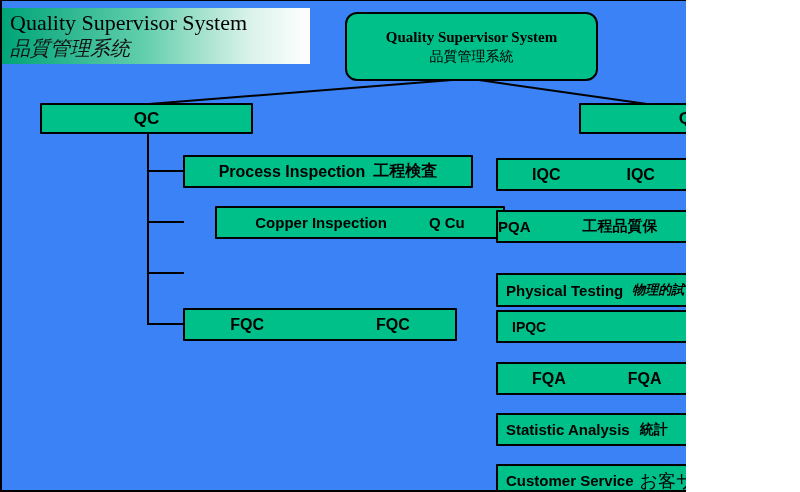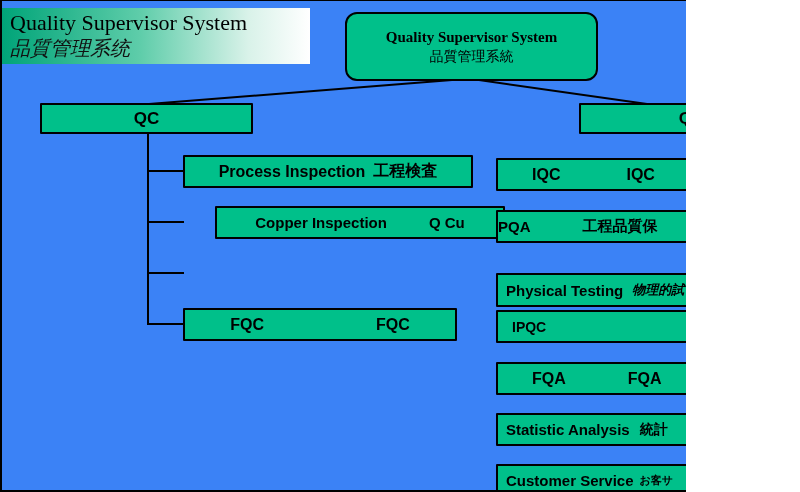--- a/index.html
+++ b/index.html
@@ -44,21 +44,21 @@
   .c-l4{left:181px;top:307px;width:274px;height:33px;font-size:16px;gap:112px;}
   .c-r1{left:494px;top:157px;width:240px;height:33px;font-size:16px;padding-left:34px;gap:66px;}
   .c-r2{left:494px;top:209px;width:240px;height:33px;font-size:15px;gap:52px;}
   .c-r3{left:494px;top:257px;width:240px;height:34px;font-size:15px;padding-left:8px;gap:9px;margin-top:15px;}
   .c-r3 .sec{font-size:13px;font-style:italic;}
   .c-r4{left:494px;top:309px;width:240px;height:33px;font-size:14px;padding-left:14px;}
   .c-r5{left:494px;top:361px;width:240px;height:33px;font-size:16px;padding-left:34px;gap:62px;}
   .c-r6{left:494px;top:412px;width:240px;height:33px;font-size:15px;padding-left:8px;gap:10px;}
   .c-r6 .sec{font-size:14px;}
   .c-r7{left:494px;top:463px;width:240px;height:33px;font-size:15px;padding-left:8px;gap:6px;}
-  .c-r7 .sec{font-size:11px;font-weight:bold;}
+  .c-r7 .sec{font-size:18px;font-weight:normal;}
 </style>
 </head>
 <body>
 
 <div class="slide">
 
   <svg class="connectors" viewBox="0 0 686 492" xmlns="http://www.w3.org/2000/svg">
     <line x1="450" y1="79" x2="147" y2="103" stroke="#000" stroke-width="2"></line>
     <line x1="477" y1="79" x2="645" y2="103" stroke="#000" stroke-width="2"></line>
     <line x1="146" y1="132" x2="146" y2="324" stroke="#000" stroke-width="2"></line>

